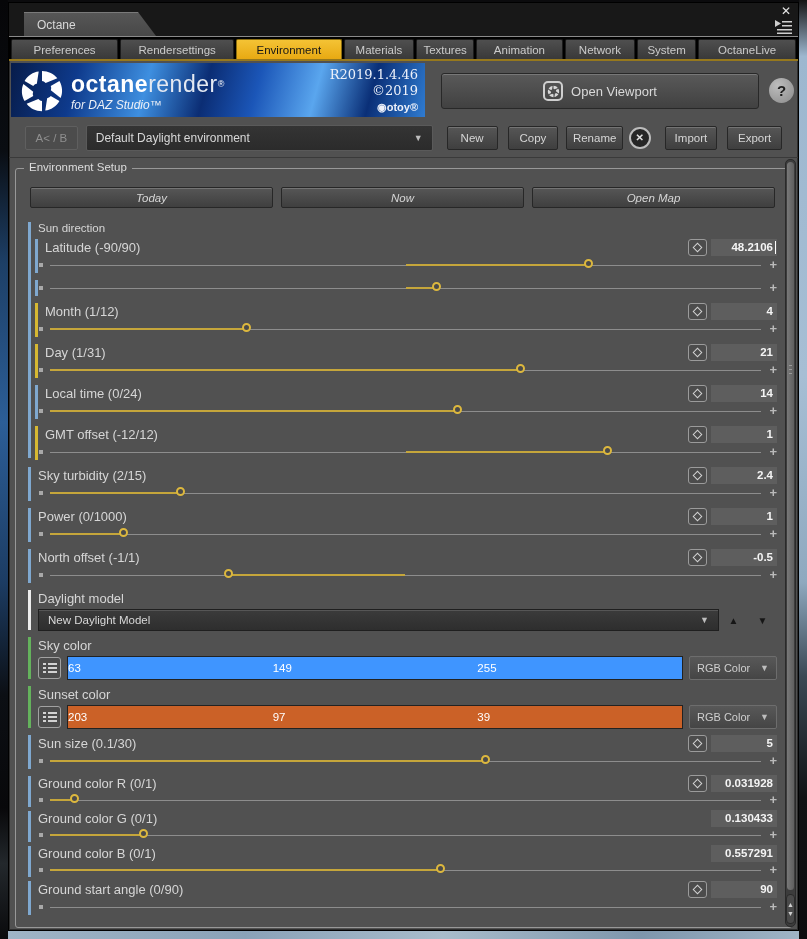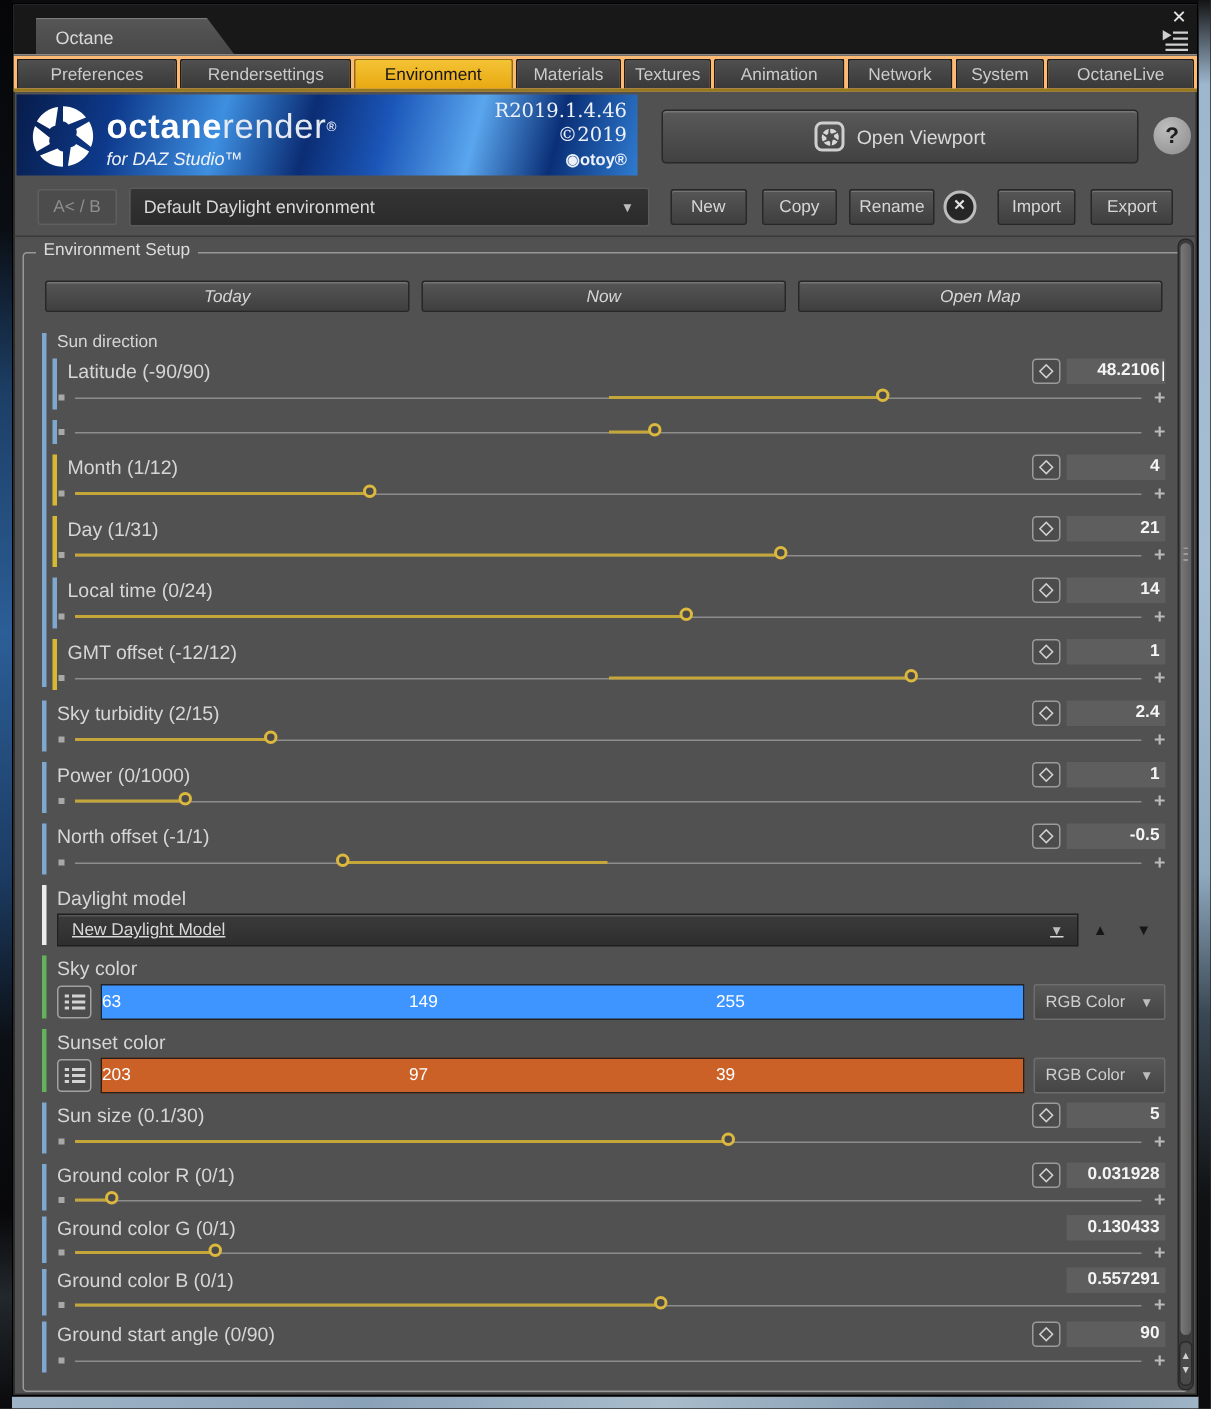--- a/index.html
+++ b/index.html
@@ -21,21 +21,21 @@
   .win-top { position:relative; height:34px; background:#181818; border-bottom:1px solid #8a8a8a; }
   .doc-tab { position:absolute; left:15px; bottom:0; height:24px; width:132px;
     background:linear-gradient(#565656,#484848); color:#d8d8d8; font-size:12px;
     padding-left:13px; line-height:24px;
     clip-path:polygon(0 0, calc(100% - 18px) 0, 100% 100%, 0 100%);
     border-top:1px solid #7a7a7a; }
   .win-close { position:absolute; right:7px; top:1px; color:#e6e6e6; font-size:12px; line-height:14px; cursor:default; }
   .dock-btn { position:absolute; right:4px; top:16px; width:20px; height:17px; display:flex; align-items:center; justify-content:center; }
 
   
-  .tabbar { display:flex; gap:2px; background:#fdba74; padding:2px 2px 0 2px; border-bottom:2px solid #96781d; height:24px; }
+  .tabbar { display:flex; gap:2px; background:#000000; padding:2px 2px 0 2px; border-bottom:2px solid #96781d; height:24px; }
   .tab { background:linear-gradient(#4f4f4f,#393939); border:1px solid #1c1c1c; border-bottom:none;
     border-radius:2px 2px 0 0; color:#cbcbcb; font-size:11.5px; text-align:center; line-height:20px;
     overflow:hidden; white-space:nowrap; }
   .tab.active { background:linear-gradient(#f4c335,#e8a912); color:#161616; border-color:#8a6d10; }
 
   
   .banner-row { display:flex; height:58px; padding:2px 4px 2px 2px; }
   .banner { position:relative; width:414px; overflow:hidden; color:#fff;
     background:linear-gradient(105deg,#071c4a 0%,#0e3a8c 16%,#3e8fe0 33%,#0b2d74 47%,#1b56b8 59%,#5aa6ee 73%,#0a2f77 86%,#2f7bd0 100%); }
   .banner-logo { position:absolute; left:8px; top:5px; }
@@ -105,21 +105,21 @@
   .handle { position:absolute; top:3px; width:9px; height:9px; margin-left:-6px;
     border:2px solid #ddb83e; border-radius:50%; background:#4a4a4a; }
   .compact { margin-bottom:2px; }
   .compact .plabel-line { height:16px; }
   .compact .slider-line { height:17px; }
 
   
   .dd-row { display:flex; align-items:center; margin-top:2px; }
   .dd { flex:1; height:22px; background:linear-gradient(#3b3b3b,#2e2e2e); border:1px solid #1f1f1f;
     box-shadow:inset 0 1px 0 #565656; color:#d8d8d8; font-size:11.5px;
-    display:flex; align-items:center; justify-content:space-between; padding:0 9px;text-decoration:underline; }
+    display:flex; align-items:center; justify-content:space-between; padding:0 9px; }
   .spin-arrows { width:58px; display:flex; justify-content:space-around; color:#161616; font-size:10px; }
 
   
   .color-row { display:flex; align-items:center; gap:6px; margin-top:2px; }
   .list-btn { width:23px; height:22px; border:1px solid #a2a2a2; border-radius:3px; background:#4c4c4c;
     display:flex; align-items:center; justify-content:center; }
   .cbar { flex:1; height:24px; border:1px solid #222; display:flex; }
   .ccell { flex:1; line-height:23px; font-size:11.5px; color:#fff; }
   .mode-dd { width:88px; height:24px; background:linear-gradient(#585858,#454545); border:1px solid #6d6d6d;
     border-radius:2px; color:#cfcfcf; font-size:11px; display:flex; align-items:center;

